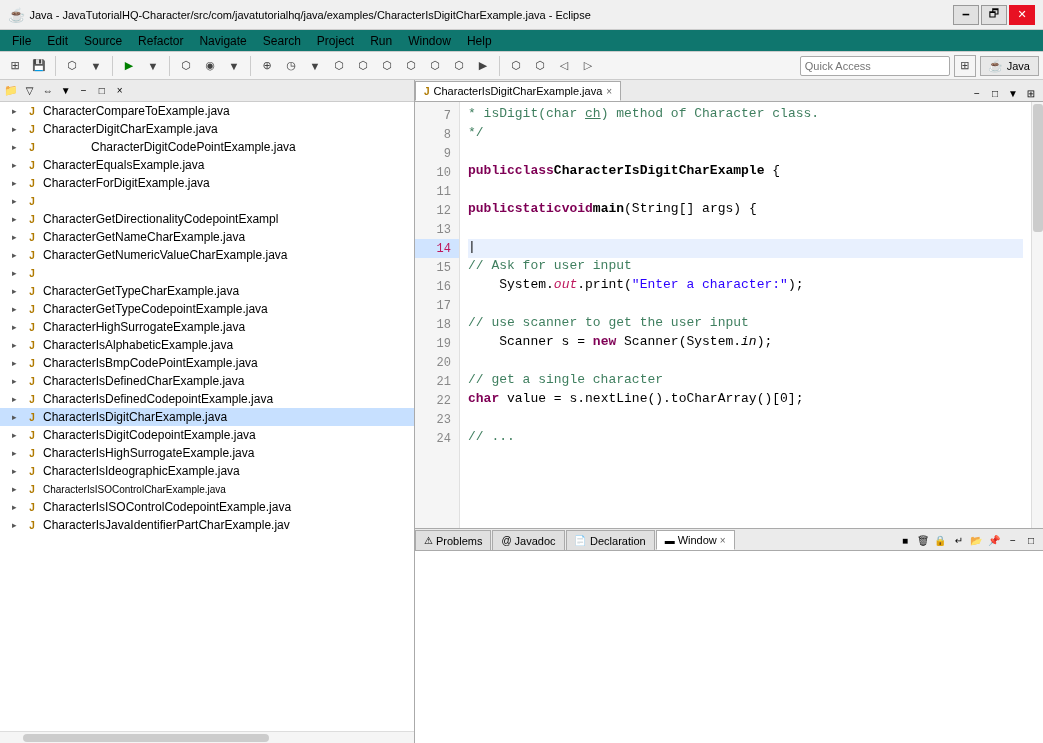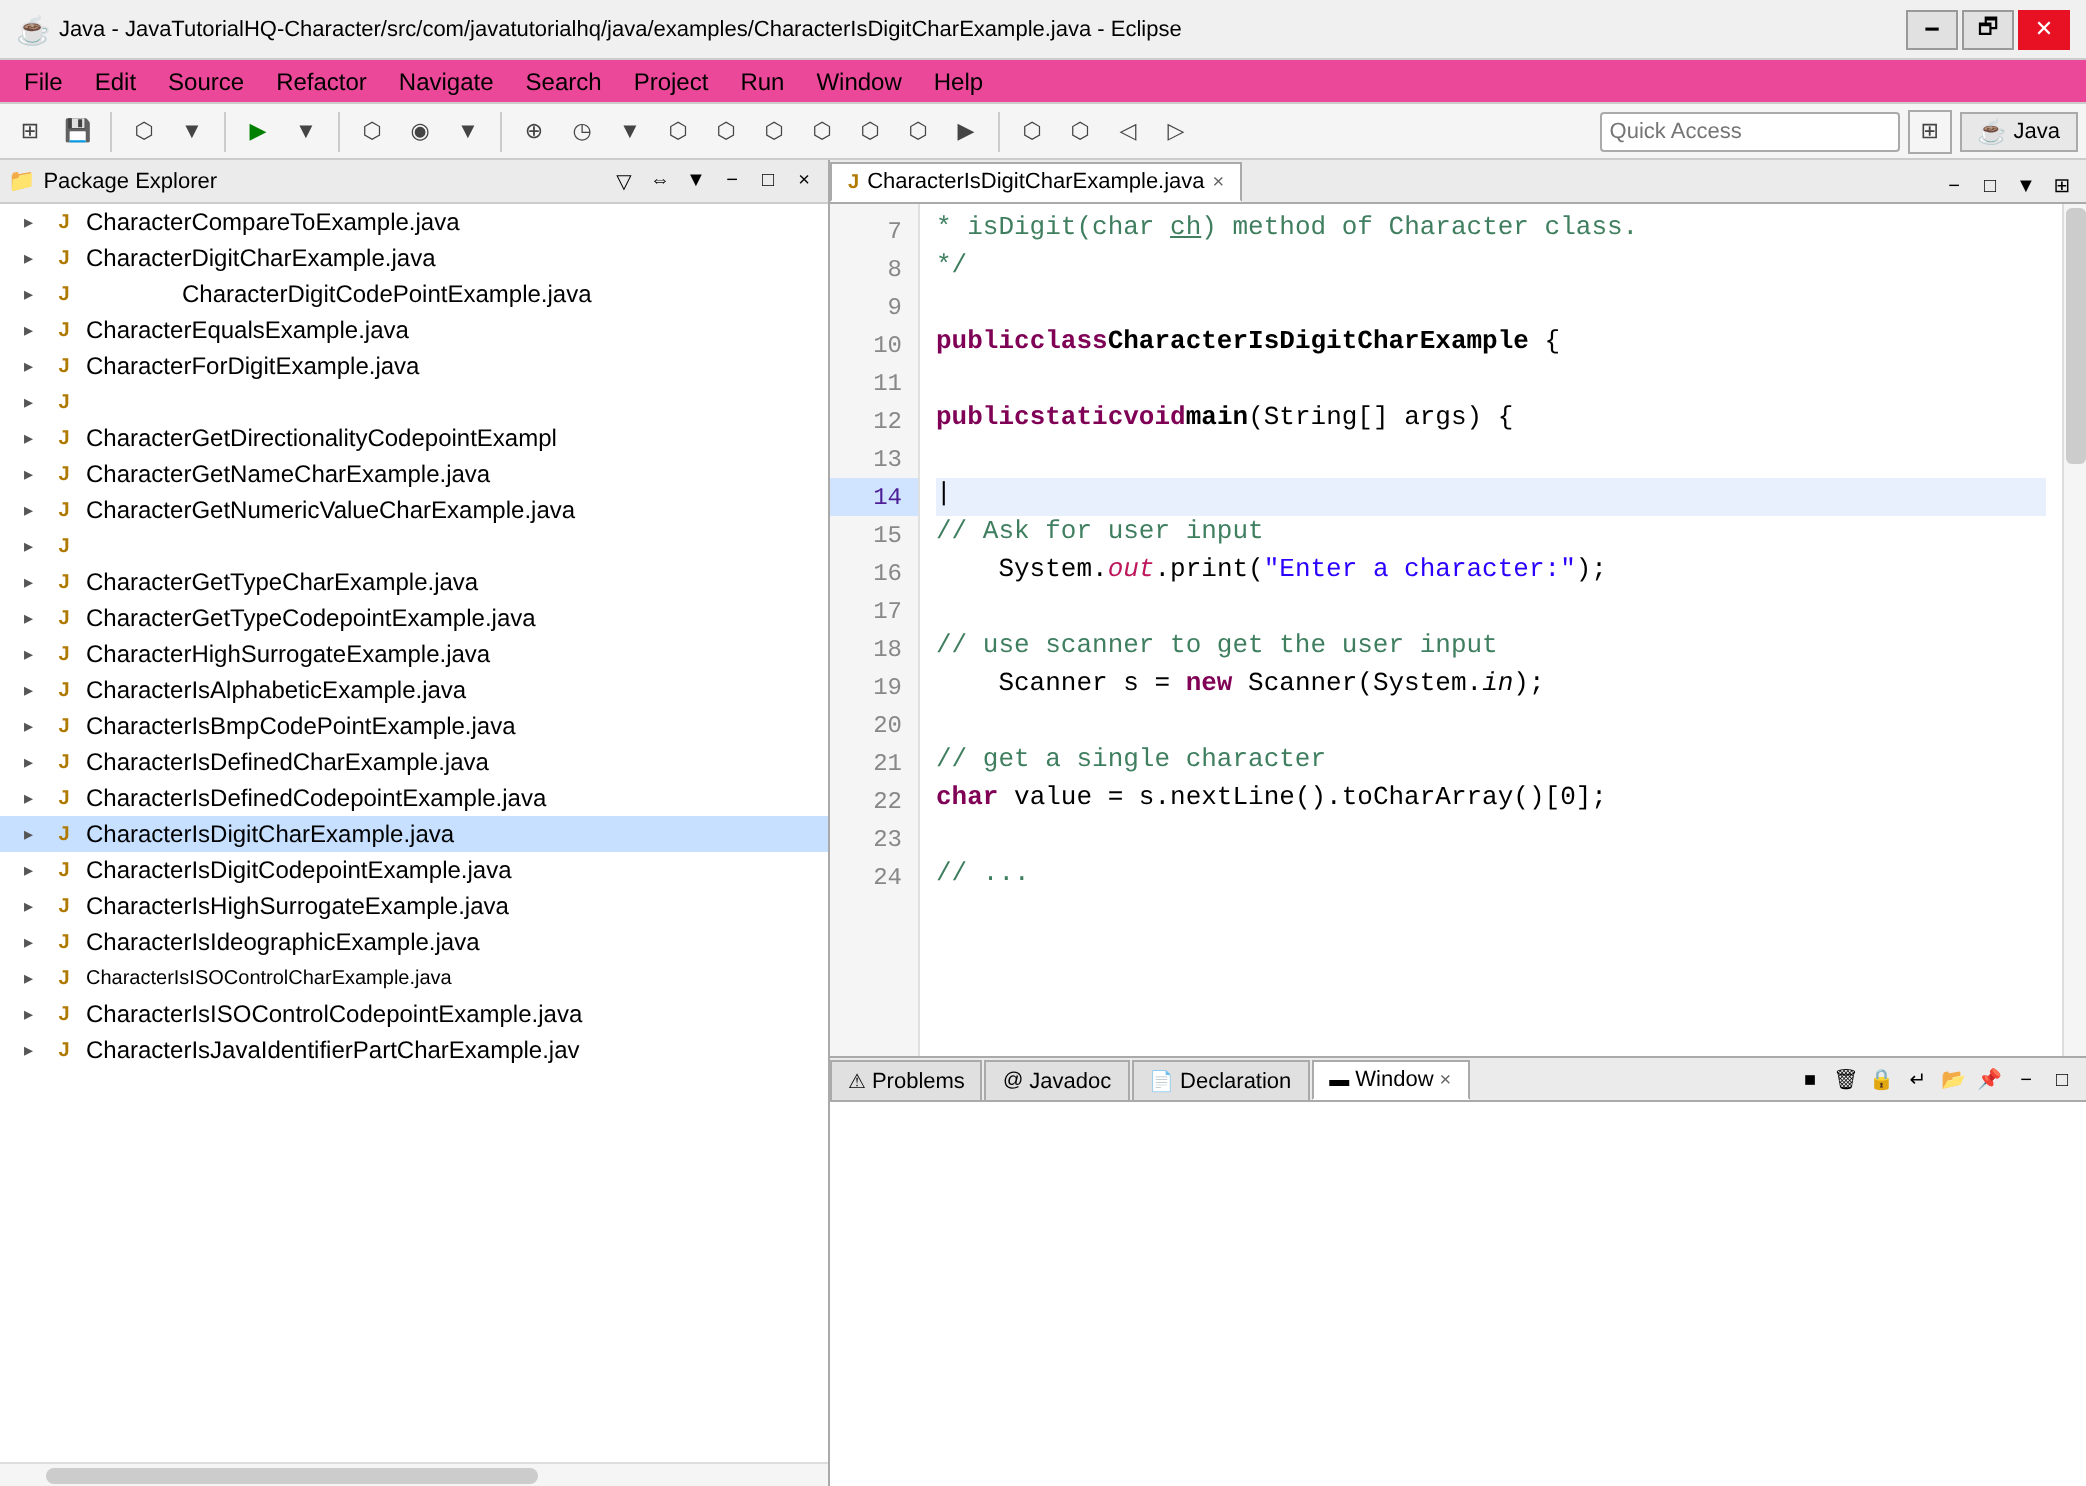--- a/index.html
+++ b/index.html
@@ -16,21 +16,21 @@
       font-size: 12px;
     }
     #titlebar .win-btn {
       width: 26px; height: 20px; border: 1px solid #999;
       background: #e1e1e1; cursor: pointer; display: flex;
       align-items: center; justify-content: center; font-size: 11px;
     }
 
     
     #menubar {
-      background: #ec4899;
+      background: #0f766e;
       height: 22px;
       display: flex;
       align-items: center;
       padding: 0 4px;
       border-bottom: 1px solid #ccc;
       font-size: 12px;
     }
     .menu-item {
       padding: 2px 8px;
       cursor: pointer;
@@ -212,21 +212,21 @@
     }
     .line-num {
       height: 19px;
       padding-right: 8px;
       display: flex;
       align-items: center;
       justify-content: flex-end;
       font-family: 'Courier New', monospace;
       font-size: 12px;
     }
-    .line-num.active { background: #d0e4ff; color: #4c1d95; }
+    .line-num.active { background: #d0e4ff; color: #be185d; }
     .code-content {
       flex: 1;
       padding: 4px 8px;
       overflow: hidden;
       position: relative;
     }
     .code-line {
       height: 19px;
       display: flex;
       white-space: pre;
@@ -357,21 +357,20 @@
       <span>Java</span>
     </button>
   </div>
 </div>
 
 <div id="main-area">
 
   <div id="left-panel">
     <div class="panel-header">
       <span style="font-size:11px;">📁</span>
-      <span class="panel-header-title">Package Explorer</span>
       <div class="panel-header-icons">
         <button class="ph-icon" title="Collapse All">▽</button>
         <button class="ph-icon" title="Link with Editor">⇔</button>
         <button class="ph-icon" title="View Menu">▼</button>
         <button class="ph-icon" title="Minimize">−</button>
         <button class="ph-icon" title="Maximize">□</button>
         <button class="ph-icon" title="Close">×</button>
       </div>
     </div>
 

